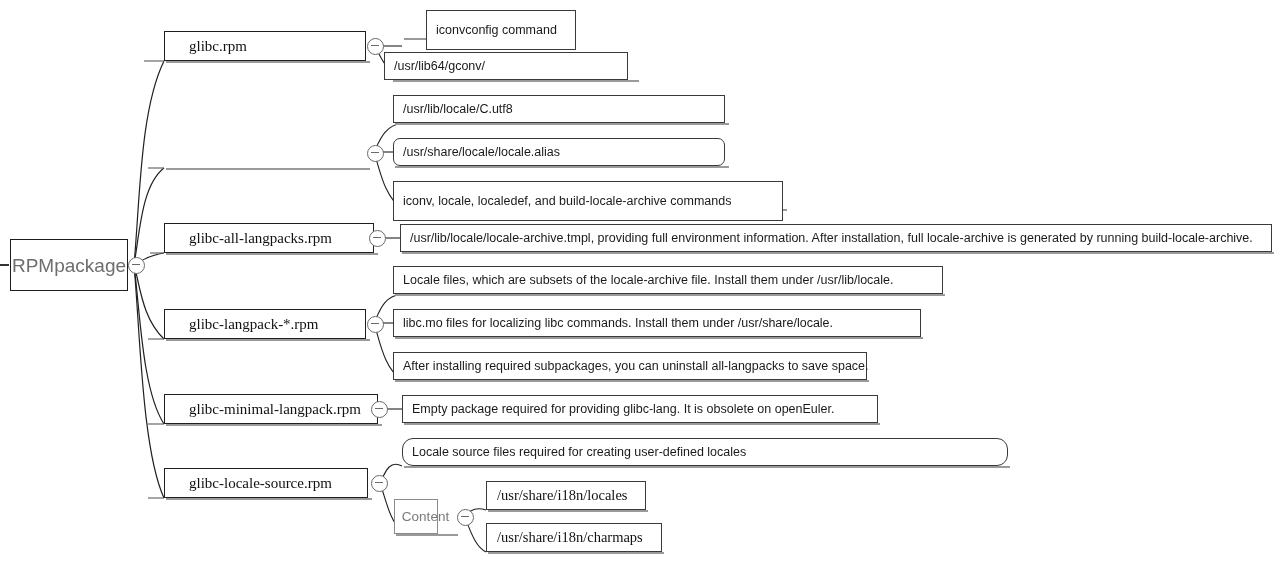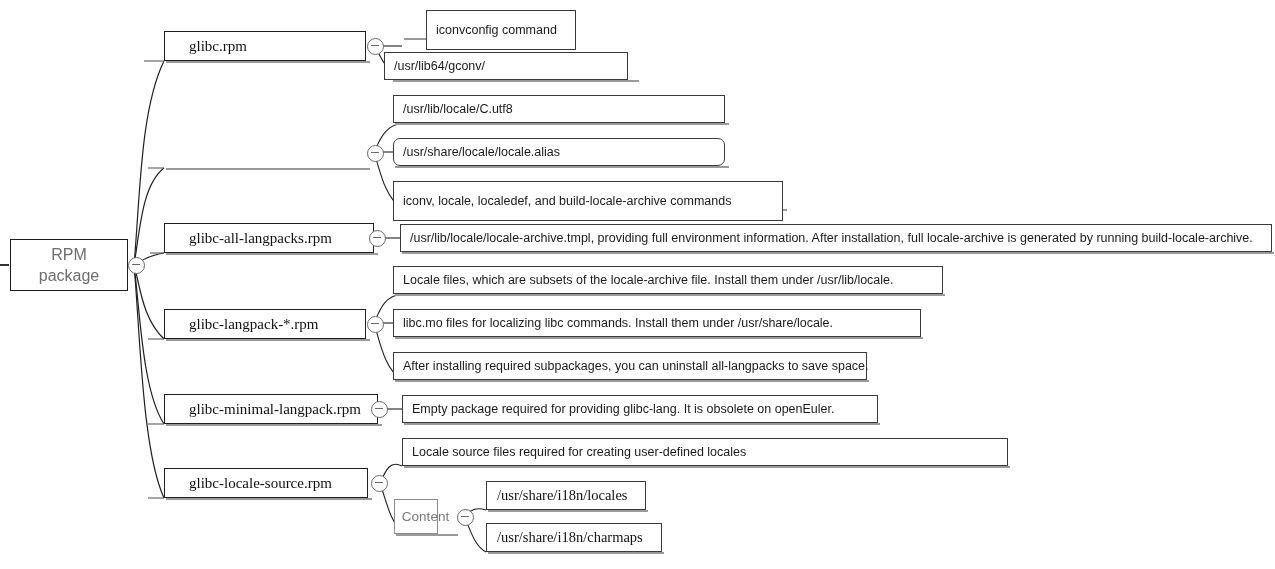--- a/index.html
+++ b/index.html
@@ -34,25 +34,25 @@
     align-items: center;
     padding: 0 8px;
     white-space: nowrap;
     z-index: 2;
   }
   .node-root {
     border: 1.6px solid #1c1c1c;
     justify-content: center;
     text-align: center;
     color: #6e6e6e;
-    font-size: 16px;
+    font-size: 19px;
     line-height: 21px;
     white-space: normal;
     display: flex;
-    flex-direction: column;
+    flex-direction: row;
     align-items: center;
     justify-content: center;
     padding: 0 6px;
   }
   .node-root span { display: block; }
   .node-l1 {
     border: 1.4px solid #1f1f1f;
     font-family: "Liberation Serif", serif;
     font-size: 15px;
     color: #111111;
@@ -214,21 +214,21 @@
   <div class="toggle" style="left:371px; top:401px;"></div>
 
   <div class="node-shadow" style="left:404px; top:423px; width:476px;"></div>
   <div class="node node-leaf" style="left:402px; top:395px; width:476px; height:28px;">Empty package required for providing glibc-lang. It is obsolete on openEuler.</div>
 
   <div class="node-shadow" style="left:166px; top:498px; width:206px;"></div>
   <div class="node node-l1" style="left:164px; top:468px; width:204px; height:30px;">glibc-locale-source.rpm</div>
   <div class="toggle" style="left:371px; top:475px;"></div>
 
   <div class="node-shadow" style="left:404px; top:466px; width:606px;"></div>
-  <div class="node node-leaf" style="left:402px; top:438px; width:606px; height:28px;">Locale source files required for creating user-defined locales</div>
+  <div class="node node-leaf" style="left:402px; top:438px; width:606px; height:28px;border-radius:11px;">Locale source files required for creating user-defined locales</div>
 
   <div class="node-shadow" style="left:396px; top:534px; width:62px;"></div>
   <div class="node node-content" style="left:394px; top:499px; width:44px; height:35px;padding-left:25px;">Content</div>
   <div class="toggle" style="left:457px; top:509px;"></div>
 
   <div class="node-shadow" style="left:488px; top:510px; width:160px;"></div>
   <div class="node node-leaf node-serif" style="left:486px; top:481px; width:160px; height:29px;">/usr/share/i18n/locales</div>
 
   <div class="node-shadow" style="left:488px; top:552px; width:176px;"></div>
   <div class="node node-leaf node-serif" style="left:486px; top:523px; width:176px; height:29px;">/usr/share/i18n/charmaps</div>

